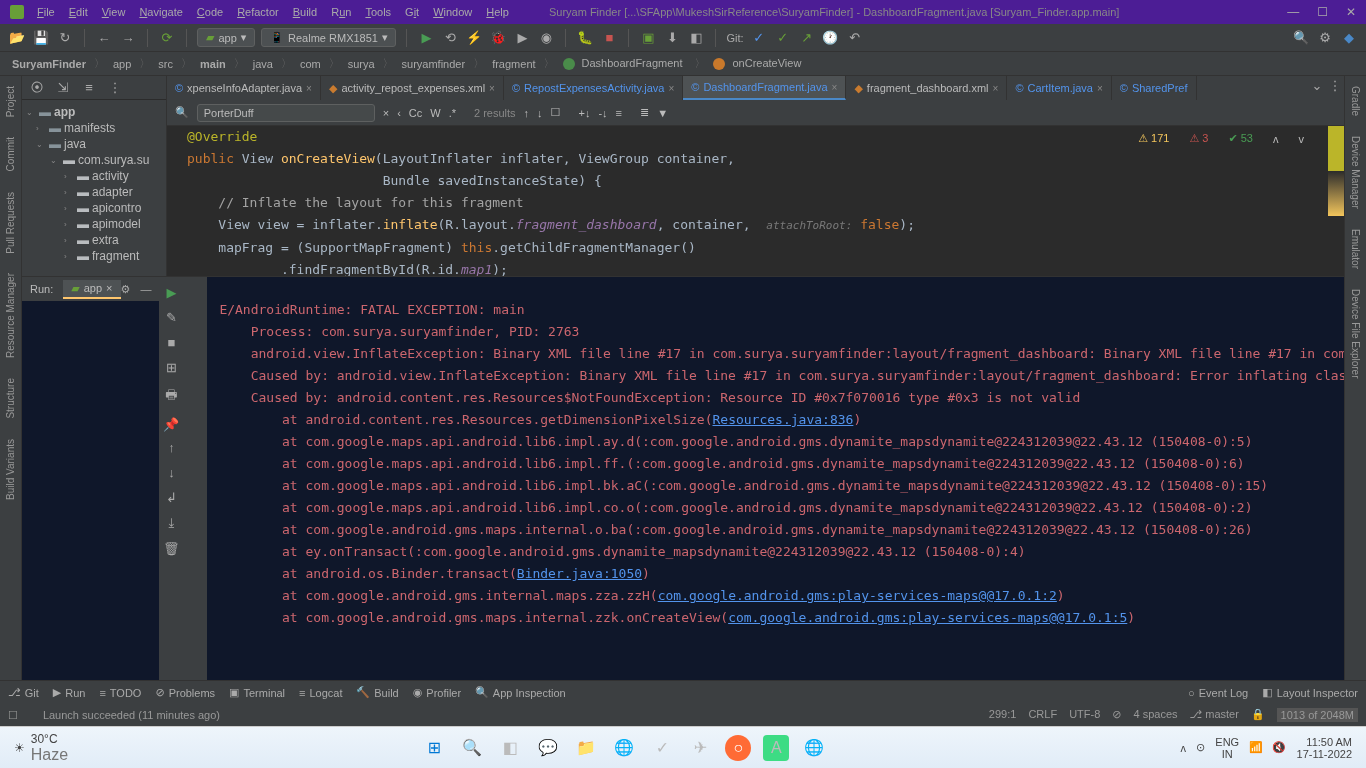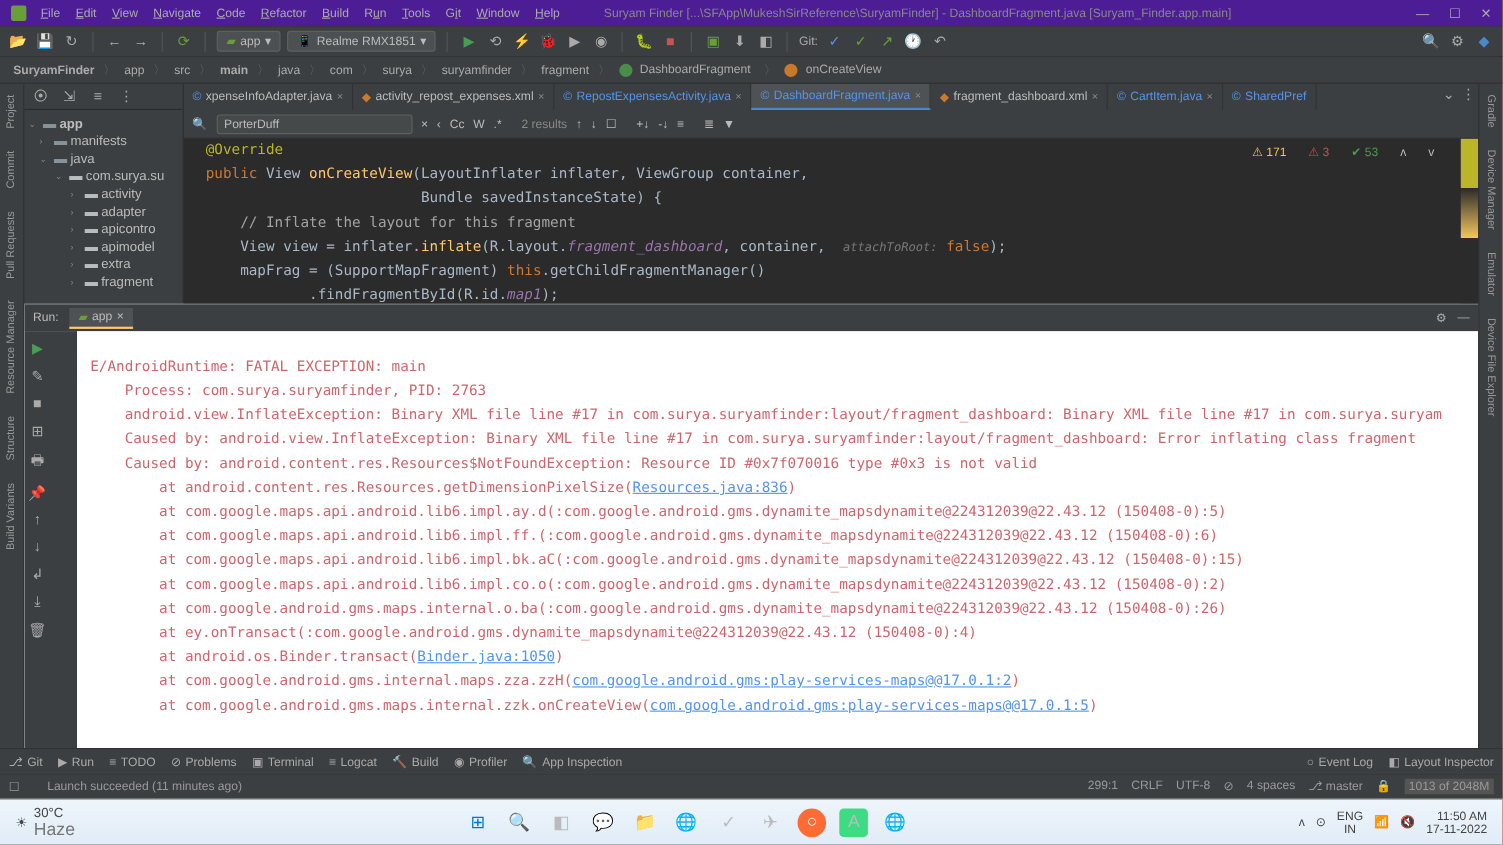--- a/index.html
+++ b/index.html
@@ -61,21 +61,21 @@
 .code .comment { color: #a3a3a3; }
 .code .field { color: #9876aa; font-style: italic; }
 .code .var { color: #a9b7c6; }
 .code .hint { color: #787878; font-style: italic; font-size: 11px; }
 .code-status { position: absolute; top: 6px; right: 40px; display: flex; gap: 20px; font-size: 11px; align-items: center; }
 .code-status .warn { color: #f2c55c; }
 .code-status .err { color: #c75450; }
 .code-status .ok { color: #499c54; }
 .minimap { width: 16px; background: #313335; display: flex; flex-direction: column; }
 .minimap .bar { flex: 1; background: linear-gradient(#bbb529 10%, #bbb529 30%, #2b2b2b 30%, #f2c55c 60%, #2b2b2b 60%); }
-.run-panel { flex: 1; display: flex; flex-direction: column; background: #ffffff; border-top: 1px solid #323232; overflow: hidden; }
+.run-panel { flex: 1; display: flex; flex-direction: row; background: #0f172a; border-top: 1px solid #323232; overflow: hidden; }
 .run-header { height: 24px; background: #3c3f41; display: flex; align-items: center; padding: 0 8px; font-size: 11px; color: #bbb; }
 .run-header .run-tab { background: #4e5254; padding: 2px 8px; border-bottom: 2px solid #ffc66d; margin-left: 10px; display: flex; align-items: center; gap: 4px; }
 .run-header .right { margin-left: auto; display: flex; gap: 10px; color: #aaa; }
 .run-body { flex: 1; display: flex; overflow: hidden; }
 .run-controls { width: 48px; background: #3c3f41; display: flex; flex-direction: column; }
 .run-col { width: 24px; display: flex; flex-direction: column; align-items: center; gap: 10px; padding-top: 8px; }
 .run-controls .ctrl { color: #aaa; cursor: pointer; font-size: 13px; }
 .run-controls .ctrl.green { color: #499c54; }
 .run-output { flex: 1; font-family: 'Consolas', monospace; font-size: 13px; line-height: 22px; padding: 22px 12px; color: #cc666e; overflow: hidden; white-space: pre; }
 .run-output .link { color: #5394ec; text-decoration: underline; }

